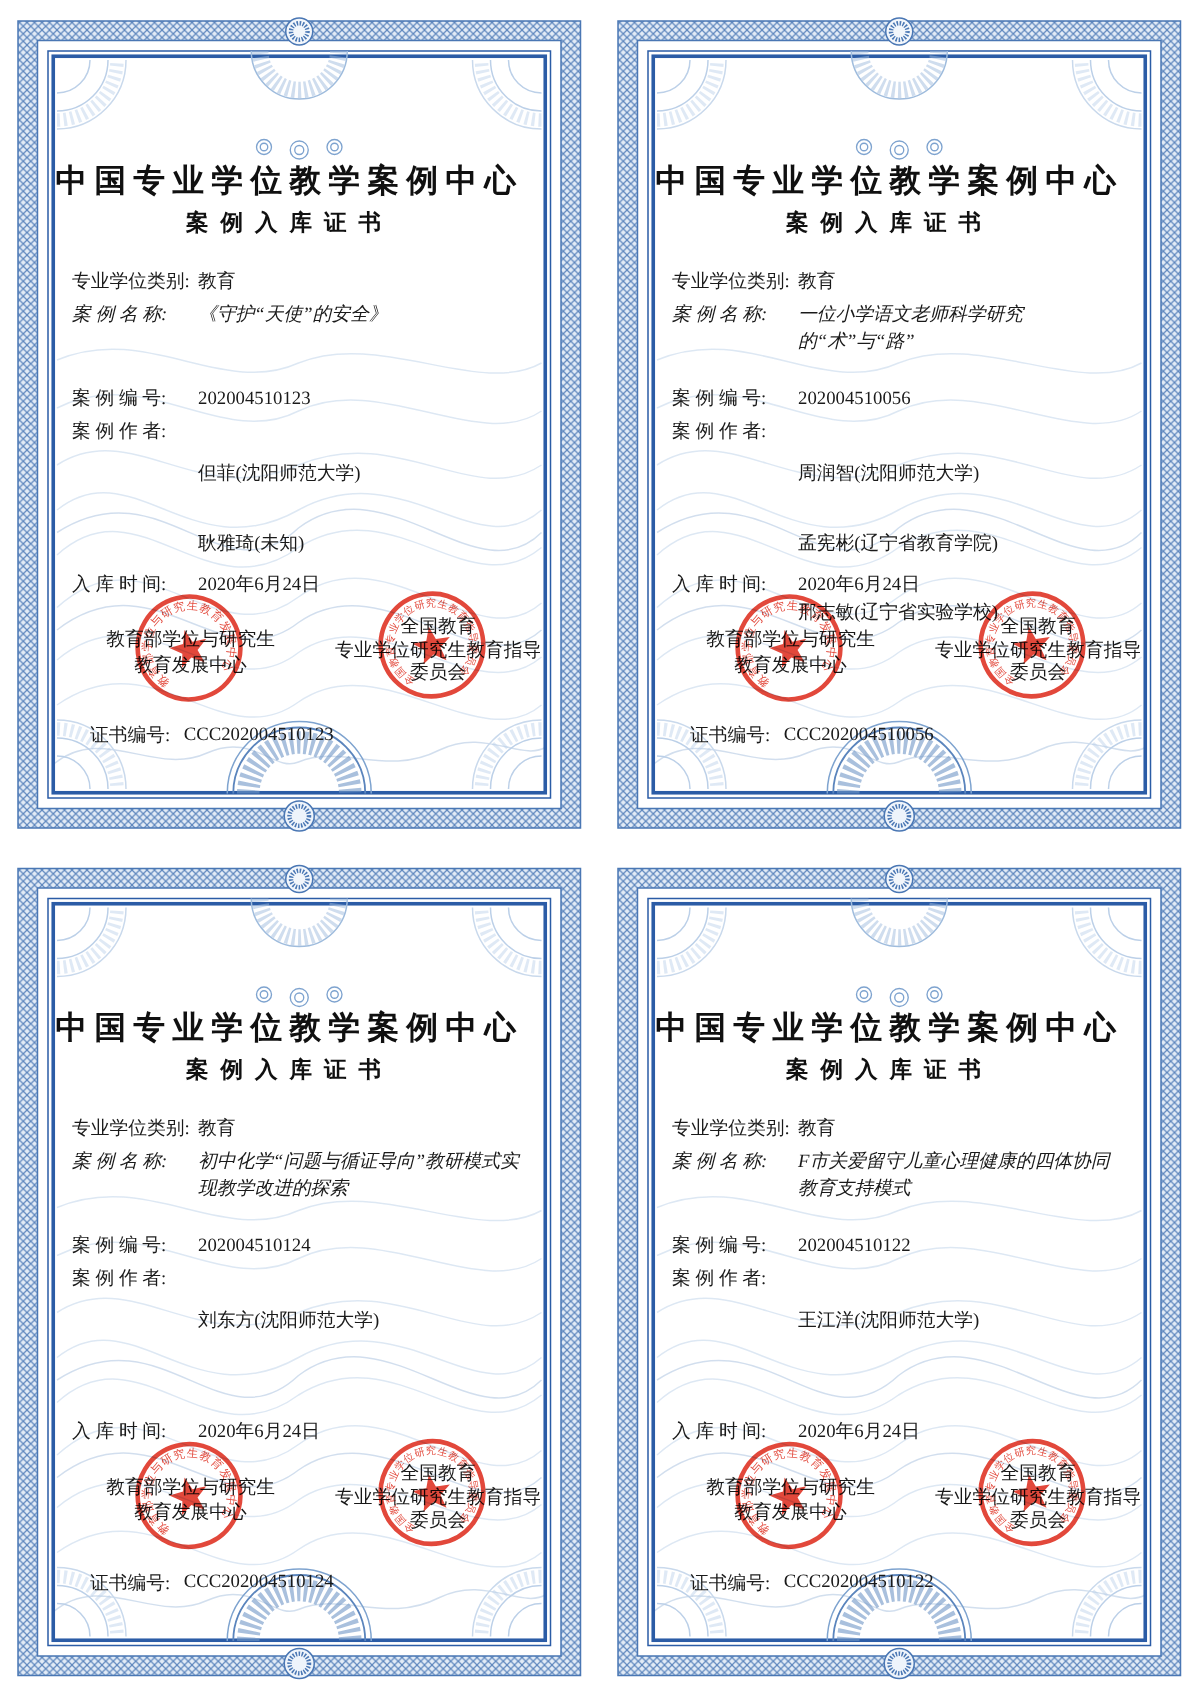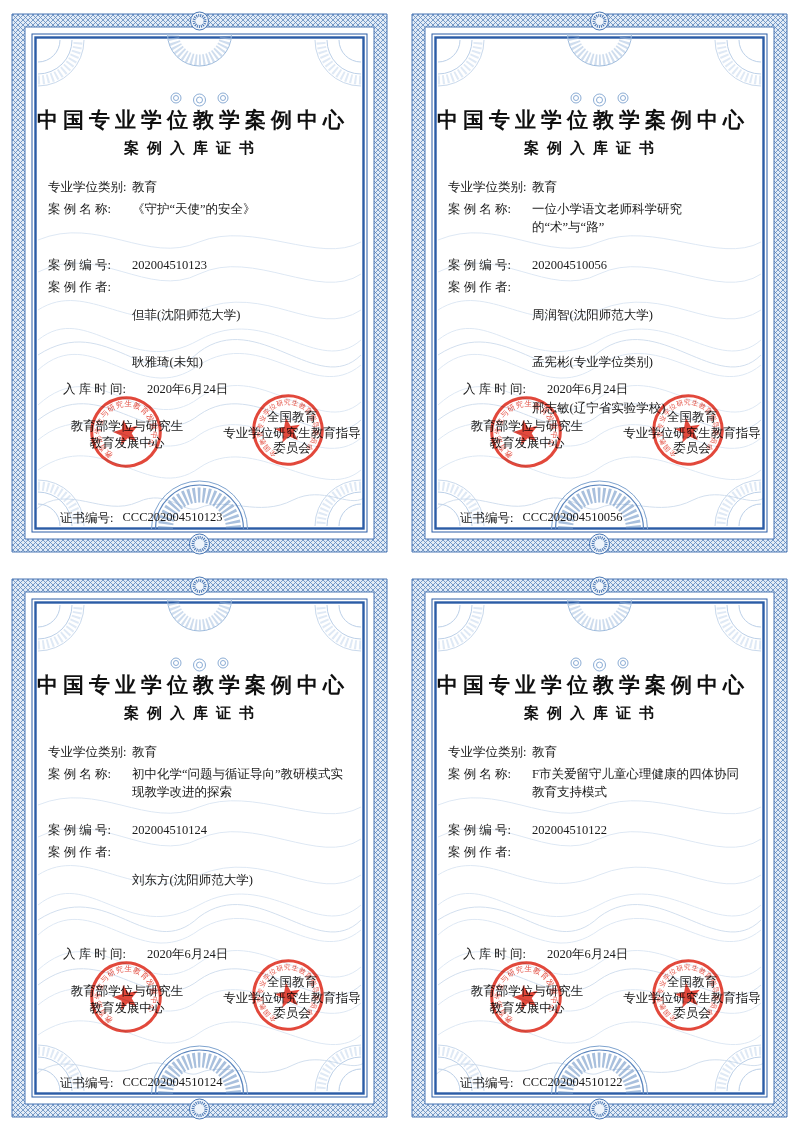--- a/index.html
+++ b/index.html
@@ -18,31 +18,31 @@
   .pos-bl{left:8px;top:575px;}
   .pos-br{left:408px;top:575px;}
   .border-svg{position:absolute;inset:0;width:100%;height:100%;}
   .title{position:absolute;left:0;right:13px;top:96px;text-align:center;color:#101010;font-family:Liberation Serif, serif;}
   .t1{font-size:21px;font-weight:bold;letter-spacing:5px;white-space:nowrap;}
   .t2{font-size:15px;font-weight:bold;letter-spacing:8px;margin-top:5px;}
   .row{position:absolute;left:40px;right:40px;display:flex;font-size:12.5px;line-height:18px;color:#1a1a1a;}
   .row .lab{flex:0 0 84px;white-space:nowrap;}
   .row .val{flex:1;}
   .r-degree{top:168px;}
-  .r-name{top:190px;}
+  .r-name{top:190px;font-style:italic;}
   .r-no{top:246px;}
   .r-author{top:268px;justify-content:center;}
   .r-author .val div{line-height:18.5px;min-height:5px;margin-top:28px;}
-  .r-time{top:370px;margin-left:15px;}
+  .r-time{top:370px;}
   .issuer-left{position:absolute;left:26px;top:408px;width:186px;text-align:center;font-size:12.5px;line-height:17px;color:#181818;}
   .issuer-right{position:absolute;left:194px;top:400px;width:180px;text-align:center;font-size:12.5px;line-height:15.5px;color:#181818;}
   .seal{position:absolute;width:76px;height:76px;mix-blend-mode:multiply;opacity:.93;}
   .seal-l{left:80px;top:384px;}
   .seal-r{left:242px;top:382px;}
-  .certno{position:absolute;left:52px;top:472px;display:flex;font-size:12.5px;color:#1a1a1a;margin-top:28px;}
+  .certno{position:absolute;left:52px;top:472px;display:flex;font-size:12.5px;color:#1a1a1a;}
   .certno .lab{margin-right:9px;white-space:nowrap;}
   .defs{position:absolute;width:0;height:0;}
 </style>
 </head>
 <body>
 
 <svg class="defs" aria-hidden="true">
   <defs>
     <pattern id="bandpat" patternUnits="userSpaceOnUse" width="5" height="5">
       <rect width="5" height="5" fill="#e2ebf6"></rect>
@@ -196,21 +196,21 @@
       <span class="val">一位小学语文老师科学研究的“术”与“路”</span>
     </div>
     <div class="row r-no">
       <span class="lab">案 例 编 号:</span>
       <span class="val">202004510056</span>
     </div>
     <div class="row r-author">
       <span class="lab">案 例 作 者:</span>
       <span class="val">
         <div>周润智(沈阳师范大学)</div>
-        <div>孟宪彬(专业学位类别)</div>
+        <div>孟宪彬(辽宁省教育学院)</div>
         <div>邢志敏(辽宁省实验学校)</div>
       </span>
     </div>
     <div class="row r-time">
       <span class="lab">入 库 时 间:</span>
       <span class="val">2020年6月24日</span>
     </div>
     <div class="issuer-left">
       <div>教育部学位与研究生</div>
       <div>教育发展中心</div>
@@ -301,20 +301,21 @@
       <span class="lab">案 例 名 称:</span>
       <span class="val">F市关爱留守儿童心理健康的四体协同教育支持模式</span>
     </div>
     <div class="row r-no">
       <span class="lab">案 例 编 号:</span>
       <span class="val">202004510122</span>
     </div>
     <div class="row r-author">
       <span class="lab">案 例 作 者:</span>
       <span class="val">
+        <div>王江洋(沈阳师范大学)</div>
         <div></div>
         <div></div>
       </span>
     </div>
     <div class="row r-time">
       <span class="lab">入 库 时 间:</span>
       <span class="val">2020年6月24日</span>
     </div>
     <div class="issuer-left">
       <div>教育部学位与研究生</div>

